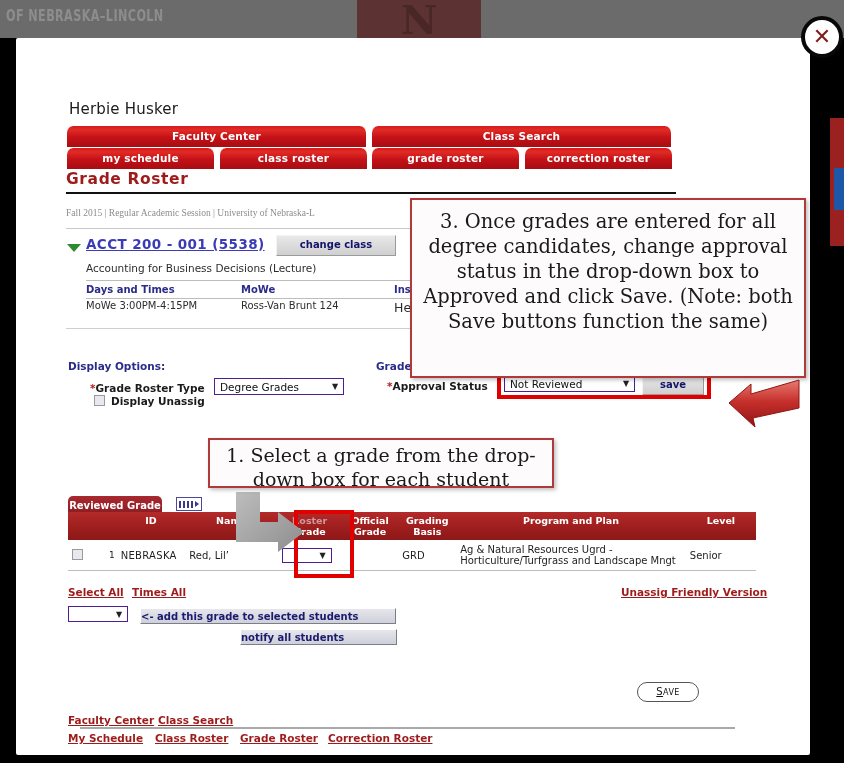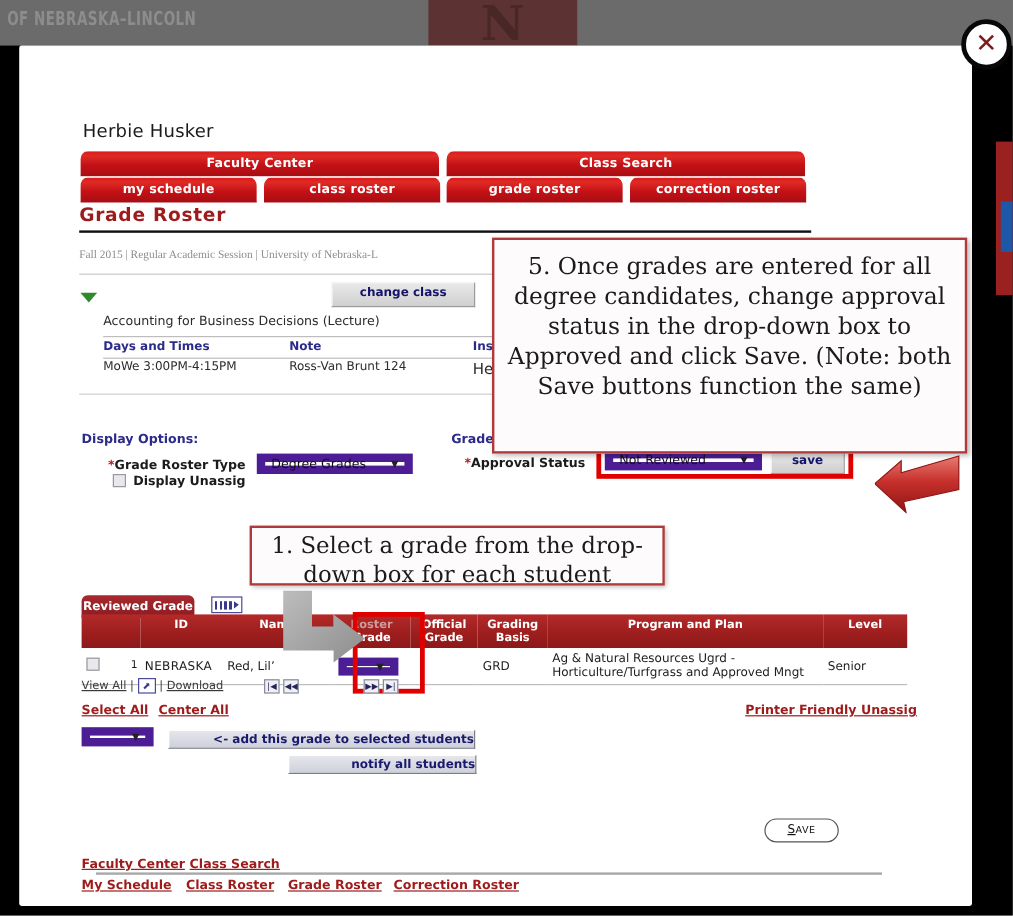--- a/index.html
+++ b/index.html
@@ -117,21 +117,21 @@
   .sec-label{
     position:absolute;font-size:10.5px;font-weight:700;color:#2b2b8a;
     font-family:"DejaVu Sans","Liberation Sans",sans-serif;
   }
   .fld-label{
     position:absolute;font-size:10.5px;font-weight:700;color:#1b1b1b;
     font-family:"DejaVu Sans","Liberation Sans",sans-serif;
   }
   .star{color:#b32020;}
   .sel{
-    position:absolute;box-sizing:border-box;border:7px solid #4c1d95;background:#fff;
+    position:absolute;box-sizing:border-box;border:1px solid #4c1d95;background:#fff;
     font-size:10.5px;color:#111;font-family:"DejaVu Sans","Liberation Sans",sans-serif;
     display:flex;align-items:center;cursor:pointer;
   }
   .sel .txt{padding-left:5px;flex:1;white-space:nowrap;overflow:hidden;}
   .sel .arw{width:16px;text-align:center;font-size:8px;color:#222;}
   .chk{
     position:absolute;width:11px;height:11px;box-sizing:border-box;
     border:1px solid #9a9a9a;background:#e8e8ef;cursor:pointer;
   }
 
@@ -203,21 +203,21 @@
 
   .redlink{
     position:absolute;font-size:10.5px;font-weight:700;color:#9e1b1b;
     text-decoration:underline;cursor:pointer;
     font-family:"DejaVu Sans","Liberation Sans",sans-serif;
   }
   .btn-wide{
     position:absolute;box-sizing:border-box;height:16px;line-height:15px;
     background:linear-gradient(to bottom,#e6e6ec,#ced0da);
     border:1px solid #fff;border-right-color:#7d7d8a;border-bottom-color:#7d7d8a;
-    color:#1a1a6e;font-weight:700;font-size:10px;text-align:right;
+    color:#1a1a6e;font-weight:700;font-size:10px;text-align:left;
     font-family:"DejaVu Sans","Liberation Sans",sans-serif;cursor:pointer;
   }
 
   .save-oval{
     position:absolute;left:601px;top:622px;width:62px;height:20px;box-sizing:border-box;
     border:1px solid #555;border-radius:10px;background:#fff;
     font-size:10px;color:#111;text-align:center;line-height:18px;letter-spacing:.4px;
     font-family:"DejaVu Sans","Liberation Sans",sans-serif;cursor:pointer;
   }
   .save-oval u{text-decoration:underline;}
@@ -266,25 +266,26 @@
     </div>
     <div class="underbar" style="top:109px"></div>
 
     <div class="page-title">Grade Roster</div>
     <div class="rule-black"></div>
     <div class="breadcrumb">Fall 2015 | Regular Academic Session | University of Nebraska-L</div>
     <div class="rule-grey"></div>
 
     <div class="classbox">
       <div class="triangle-green"></div>
+      <div class="class-link">ACCT 200 - 001 (5538)</div>
       <div class="btn-grey change-class">change class</div>
       <div class="class-desc">Accounting for Business Decisions (Lecture)</div>
       <div class="meet-rule-top"></div>
       <div class="meet-head" style="left:20px">Days and Times</div>
-      <div class="meet-head" style="left:175px">Note</div>
+      <div class="meet-head" style="left:175px">MoWe</div>
       <div class="meet-head" style="left:328px">Inst</div>
       <div class="meet-rule-bot"></div>
       <div class="meet-val" style="left:20px">MoWe 3:00PM-4:15PM</div>
       <div class="meet-val" style="left:175px">Ross-Van Brunt 124</div>
       <div class="meet-val" style="left:328px;font-size:12.5px">He</div>
       <div class="classbox-bot"></div>
     </div>
 
     <div class="sec-label" style="left:32px;top:300px">Display Options:</div>
     <div class="fld-label" style="left:54px;top:322px"><span class="star">*</span><span>Grade Roster Type</span></div>
@@ -298,21 +299,21 @@
     <div class="sec-label" style="left:340px;top:300px">Grade Roster Action:</div>
     <div class="fld-label" style="left:351px;top:320px"><span class="star">*</span><span>Approval Status</span></div>
     <div class="sel" style="left:468px;top:315px;width:131px;height:17px">
       <span class="txt">Not Reviewed</span>
       <span class="arw">▼</span>
     </div>
     <div class="btn-grey" style="position:absolute;left:606px;top:315px;width:60px;height:18px;line-height:17px">save</div>
 
     <div class="redbox" style="left:461px;top:307px;width:214px;height:32px"></div>
 
-    <div class="callout" id="callout2">5. Once grades are entered for all degree candidates, change approval status in the drop-down box to Approved and click Save. (Note: both Save buttons function the same)</div>
+    <div class="callout" id="callout2">3. Once grades are entered for all degree candidates, change approval status in the drop-down box to Approved and click Save. (Note: both Save buttons function the same)</div>
 
     <div class="callout" id="callout1">1. Select a grade from the drop-down box for each student</div>
 
     <svg id="red-arrow" viewBox="0 0 72 50">
       <defs>
           <linearGradient id="rg" x1="0" y1="0" x2="0" y2="1">
         <stop offset="0%" stop-color="#e87b72"></stop>
             <stop offset="45%" stop-color="#c7302c"></stop>
             <stop offset="100%" stop-color="#8f1513"></stop>
       </linearGradient>
@@ -360,56 +361,43 @@
           <td>
             <div class="sel cell-sel" style="position:relative;left:0;top:0">
               <span class="txt"></span>
               <span class="arw">▼</span>
             </div>
           </td>
           <td></td>
           <td>GRD</td>
           <td>
             <span>Ag &amp; Natural Resources Ugrd -</span><br>
-            <span>Horticulture/Turfgrass and Approved Mngt</span>
+            <span>Horticulture/Turfgrass and Landscape Mngt</span>
           </td>
           <td>Senior</td>
         </tr>
       </tbody>
     </table>
 
     <div class="redbox" style="left:258px;top:450px;width:60px;height:68px"></div>
 
     <svg id="grey-arrow" viewBox="0 0 72 68">
       <defs>
           <linearGradient id="gg" x1="0" y1="0" x2="1" y2="1">
         <stop offset="0%" stop-color="#bdbdbd"></stop>
             <stop offset="100%" stop-color="#8d8d8d"></stop>
       </linearGradient>
         </defs>
       <polygon points="2,0 26,0 26,30 44,30 44,20 70,40 44,60 44,50 2,50" fill="url(#gg)"></polygon>
     </svg>
 
-    <div class="pager">
-      <a>View All</a>
-      <span>|</span>
-      <span class="popout">⬈</span>
-      <span>|</span>
-      <a>Download</a>
-      <span style="display:inline-block;width:28px"></span>
-      <span class="pg-btn">|◀</span>
-      <span class="pg-btn">◀◀</span>
-      <span style="display:inline-block;width:48px"></span>
-      <span class="pg-btn">▶▶</span>
-      <span class="pg-btn">▶|</span>
-    </div>
 
     <div class="redlink" style="left:32px;top:526px">Select All</div>
-    <div class="redlink" style="left:96px;top:526px">Center All</div>
-    <div class="redlink" style="left:585px;top:526px">Printer Friendly Unassig</div>
+    <div class="redlink" style="left:96px;top:526px">Times All</div>
+    <div class="redlink" style="left:585px;top:526px">Unassig Friendly Version</div>
 
     <div class="sel" style="left:32px;top:546px;width:60px;height:16px">
       <span class="txt"></span>
       <span class="arw">▼</span>
     </div>
     <div class="btn-wide" style="left:104px;top:548px;width:256px">&lt;- add this grade to selected students</div>
     <div class="btn-wide" style="left:204px;top:569px;width:157px">notify all students</div>
 
     <div class="save-oval"><u>S</u><small>AVE</small></div>
 

